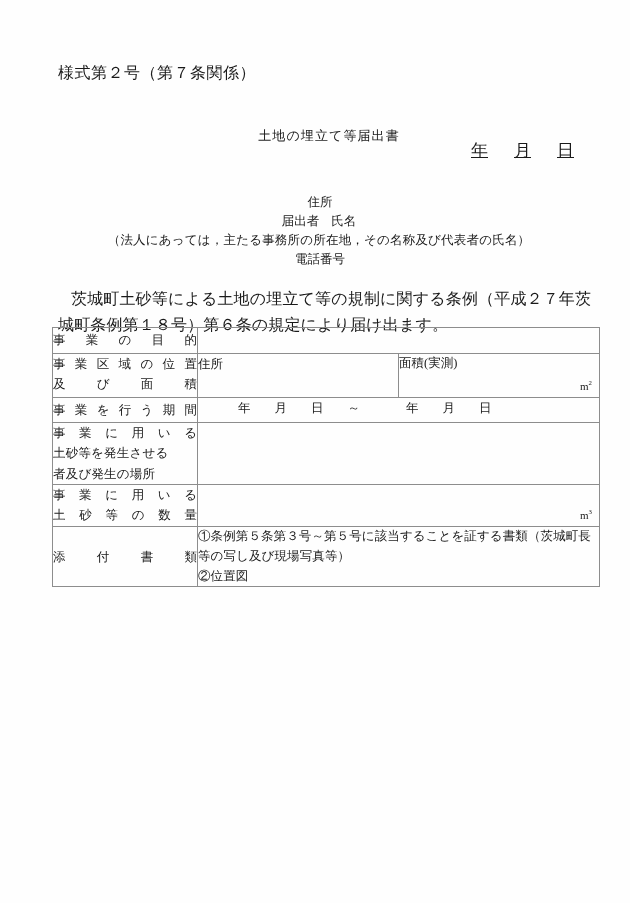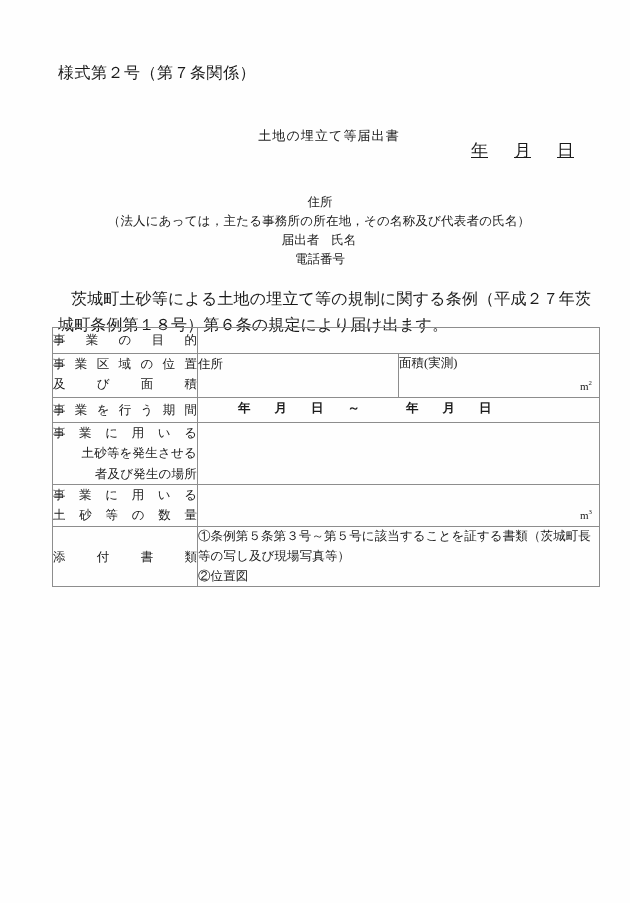--- a/index.html
+++ b/index.html
@@ -112,21 +112,21 @@
     width: 145px;
     padding: 5px 7px 5px 7px;
     box-sizing: border-box;
   }
   .lbl .jl {
     display: flex;
     justify-content: space-between;
     line-height: 1.62;
     white-space: nowrap;
   }
-  .lbl .jl.tight { display: block; text-align: right; letter-spacing: 0.2px; }
+  .lbl .jl.tight { display: block; text-align: left; letter-spacing: 0.2px; }
   .lbl.mid { vertical-align: middle; }
   .val {
     padding: 5px 8px;
     box-sizing: border-box;
   }
   .val .line { line-height: 1.62; }
 
   
   .r-purpose td { height: 26px; }
   .r-location td { height: 44px; }
@@ -154,21 +154,20 @@
     right: 7px;
     bottom: 3px;
     font-size: 11px;
   }
   sup { font-size: 0.62em; vertical-align: super; }
 
   .period-val {
     padding-left: 40px;
     line-height: 1.62;
     white-space: nowrap;
-    font-weight: bold;
   }
   .period-val .g { display: inline-block; width: 24px; }
   .period-val .gbig { display: inline-block; width: 46px; }
 
   .mgr-line { line-height: 1.95; }
   .attach-line { line-height: 1.58; letter-spacing: 0.1px; }
 </style>
 </head>
 <body>
 
@@ -176,22 +175,22 @@
 
   <div class="form-no">様式第２号（第７条関係）</div>
 
   <div class="doc-title">土地の埋立て等届出書</div>
 
   <div class="date-line"><span>年</span><span class="gap"></span><span>月</span><span class="gap"></span><span>日</span></div>
 
 
   <div class="submitter">
     <span class="ln ln-addr">住所</span>
+    <span class="ln"><span>届出者</span><span class="label-gap"></span><span>氏名</span></span>
     <span class="ln ln-corp">（法人にあっては，主たる事務所の所在地，その名称及び代表者の氏名）</span>
-    <span class="ln"><span>届出者</span><span class="label-gap"></span><span>氏名</span></span>
     <span class="ln ln-tel">電話番号</span>
   </div>
 
   <div class="ordinance">茨城町土砂等による土地の埋立て等の規制に関する条例（平成２７年茨城町条例第１８号）第６条の規定により届け出ます。</div>
 
   <table class="form-table">
     <tbody>
       <tr class="r-purpose">
         <td class="lbl mid">
           <div class="jl">

